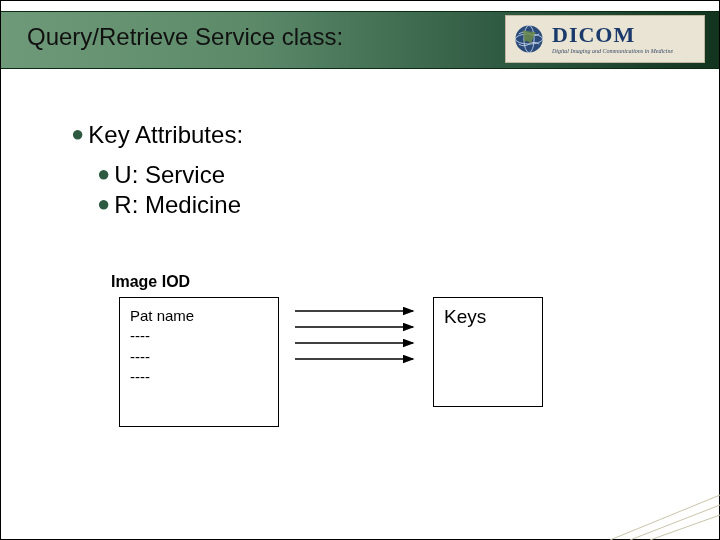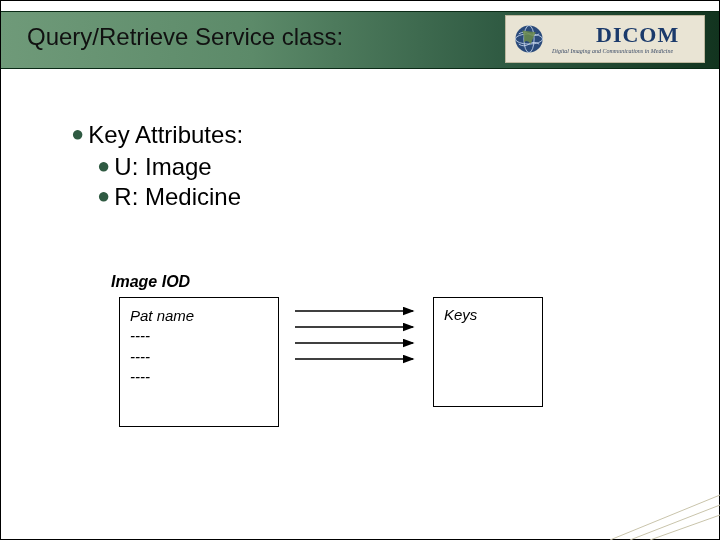--- a/index.html
+++ b/index.html
@@ -73,61 +73,59 @@
     display: flex;
     flex-direction: column;
     line-height: 1;
   }
   .logo-main {
     font-family: Georgia, 'Times New Roman', serif;
     font-weight: bold;
     font-size: 22px;
     color: #1b3a6b;
     letter-spacing: 1px;
-    margin-left: 44px;
   }
   .logo-sub {
     font-family: Georgia, 'Times New Roman', serif;
     font-size: 6px;
     color: #3a4a66;
     font-style: italic;
     margin-top: 2px;
   }
 
   .content {
     position: absolute;
     top: 120px;
     left: 70px;
     right: 60px;
   }
   .bullet-l1 {
     font-size: 24px;
     color: #000;
-    margin-bottom: 4px;
+    margin-bottom: 12px;
   }
   .bullet-l2 {
     font-size: 24px;
     color: #000;
     margin-left: 26px;
     margin-bottom: 2px;
   }
   .dot {
     color: #2f5a42;
     font-size: 22px;
     position: relative;
     top: -2px;
     margin-right: 4px;
   }
 
   .diagram {
     position: absolute;
     top: 272px;
     left: 110px;
     width: 500px;
-    font-style: italic;
   }
   .iod-label {
     font-size: 16px;
     font-weight: bold;
     margin-bottom: 6px;
   }
   .diagram-row {
     display: flex;
     align-items: flex-start;
     gap: 12px;
@@ -147,21 +145,21 @@
   }
   .arrows {
     width: 130px;
     height: 130px;
     position: relative;
   }
   .box-right {
     width: 110px;
     height: 110px;
     padding: 8px 10px;
-    font-size: 15px;
+    font-size: 19px;
     margin-left: 0;
   }
 
   .corner-accent {
     position: absolute;
     right: -1px;
     bottom: -1px;
     width: 110px;
     height: 55px;
     pointer-events: none;
@@ -189,21 +187,21 @@
       <span class="logo-main">DICOM</span>
       <span class="logo-sub">Digital Imaging and Communications in Medicine</span>
     </div>
   </div>
 
   <div class="content">
     <div class="bullet-l1">
       <span class="dot">●</span><span>Key Attributes:</span>
     </div>
     <div class="bullet-l2">
-      <span class="dot">●</span><span>U: Image</span>
+      <span class="dot">●</span><span>U: Service</span>
     </div>
     <div class="bullet-l2">
       <span class="dot">●</span><span>R: Medicine</span>
     </div>
   </div>
 
   <div class="diagram">
     <div class="iod-label">Image IOD</div>
     <div class="diagram-row">
       <div class="box box-left">

